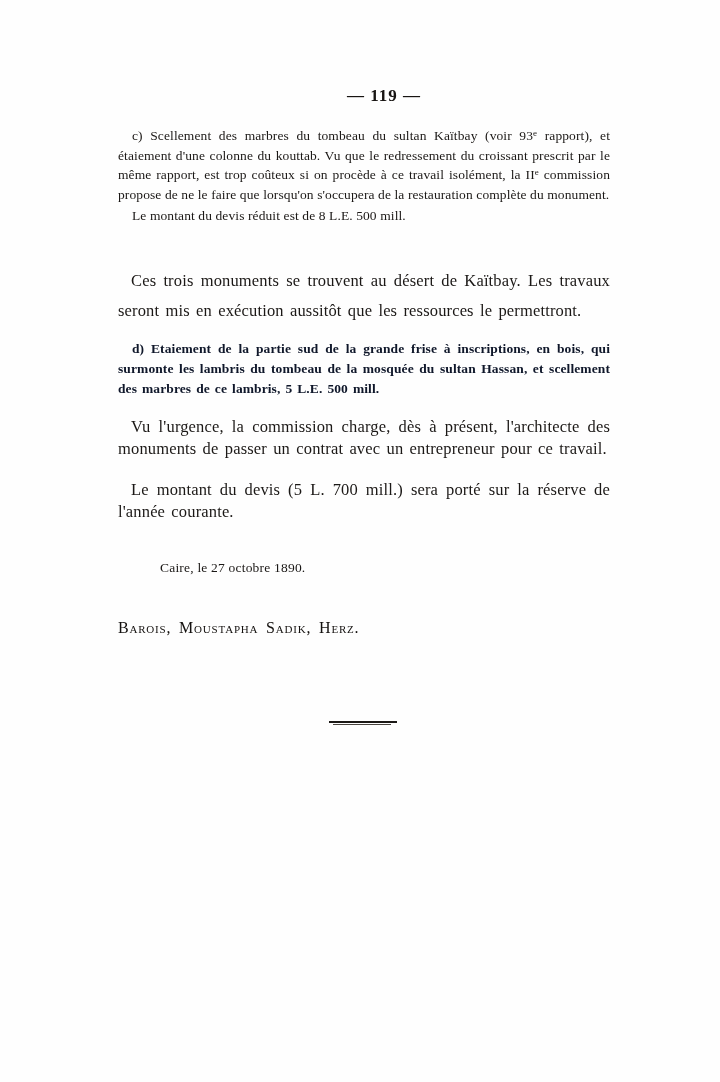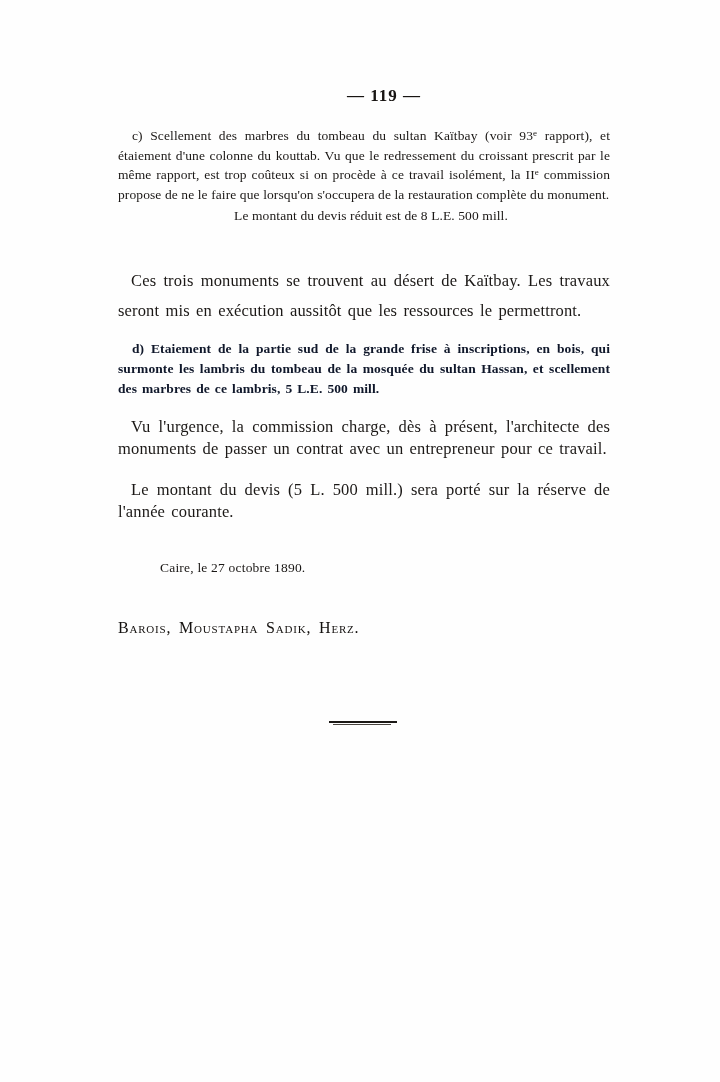--- a/index.html
+++ b/index.html
@@ -43,21 +43,21 @@
   }
   .small-par sup {
     font-size: 9px;
     line-height: 0;
     vertical-align: 4px;
   }
   .amount-line {
     font-size: 13.5px;
     line-height: 19.5px;
     text-indent: 14px;
-    text-align: center;
+    text-align: left;
     letter-spacing: 0.1px;
   }
   .body-par {
     font-size: 16.5px;
     text-indent: 13px;
     letter-spacing: 0.15px;
     word-spacing: 2px;
   }
   .monuments-par { top: 266px; line-height: 30px; }
   .bold-par {
@@ -124,21 +124,21 @@
   <div class="blk small-par" style="top:126px;"><span>c) Scellement des marbres du tombeau du sultan Kaïtbay (voir 93</span><sup>e</sup><span> rapport), et étaiement d'une colonne du kouttab. Vu que le redressement du croissant prescrit par le même rapport, est trop coûteux si on procède à ce travail isolément, la II</span><sup>e</sup><span> commission propose de ne le faire que lorsqu'on s'occupera de la restauration complète du monument.</span></div>
 
   <div class="blk amount-line" style="top:206px;">Le montant du devis réduit est de 8 L.E. 500 mill.</div>
 
   <div class="blk body-par monuments-par">Ces trois monuments se trouvent au désert de Kaïtbay. Les travaux seront mis en exécution aussitôt que les ressources le permettront.</div>
 
   <div class="blk bold-par">d) Etaiement de la partie sud de la grande frise à inscriptions, en bois, qui surmonte les lambris du tombeau de la mosquée du sultan Hassan, et scellement des marbres de ce lambris, 5 L.E. 500 mill.</div>
 
   <div class="blk body-par urgence-par">Vu l'urgence, la commission charge, dès à présent, l'architecte des monuments de passer un contrat avec un entrepreneur pour ce travail.</div>
 
-  <div class="blk body-par devis-par">Le montant du devis (5 L. 500 mill.) sera porté sur la réserve de l'année courante.</div>
+  <div class="blk body-par devis-par">Le montant du devis (5 L. 700 mill.) sera porté sur la réserve de l'année courante.</div>
 
   <div class="dateline">Caire, le 27 octobre 1890.</div>
 
   <div class="signatures">Barois, Moustapha Sadik, Herz.</div>
 
   <div class="end-rule">
     <div class="stroke-top"></div>
     <div class="stroke-bottom"></div>
   </div>
 

